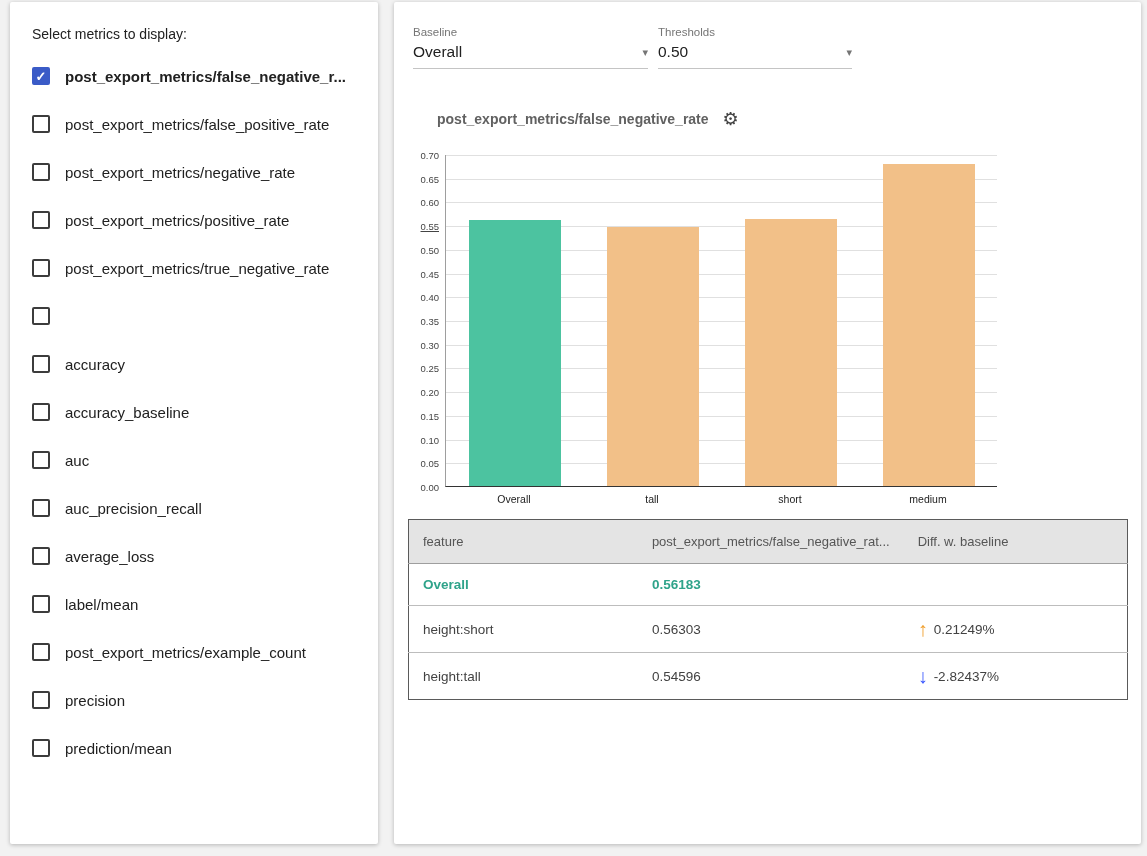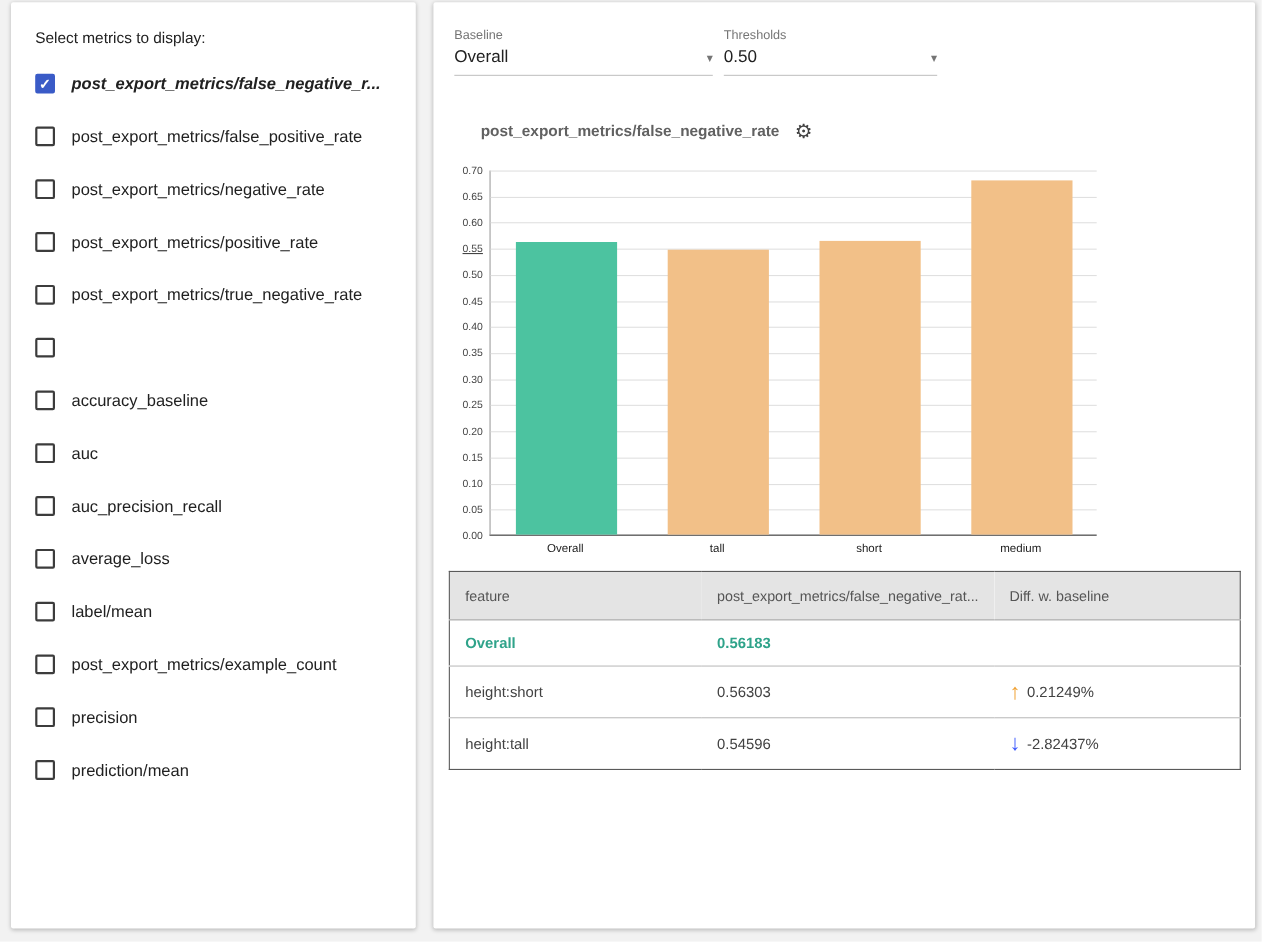--- a/index.html
+++ b/index.html
@@ -21,21 +21,21 @@
   .panel-title { font-size:14px; color:#212121; margin-bottom:10px; }
   .metric-item { display:flex; align-items:center; height:48px; cursor:pointer; }
   .checkbox {
     width:18px; height:18px; flex:none; margin-right:15px;
     border:2px solid #3c3c3c; border-radius:2px;
     display:flex; align-items:center; justify-content:center;
     font-size:13px; font-weight:bold; color:#fff; background:#fff;
   }
   .checkbox.checked { background:var(--checkbox-checked); border-color:var(--checkbox-checked); }
   .metric-label { font-size:15px; color:#212121; white-space:nowrap; }
-  .metric-label.bold { font-weight:bold;font-style:italic; }
+  .metric-label.bold { font-weight:bold; }
   
   .right-panel { left:394px; width:747px; }
   .controls { position:absolute; top:24px; left:19px; display:flex; gap:10px; }
   .dropdown { border-bottom:1px solid #c4c4c4; padding-bottom:7px; cursor:pointer; }
   .dropdown.baseline { width:235px; }
   .dropdown.thresholds { width:194px; }
   .dd-label { font-size:11.5px; color:#757575; margin-bottom:5px; }
   .dd-value-row { display:flex; align-items:center; justify-content:space-between; }
   .dd-value { font-size:15.5px; color:#212121; }
   .dd-arrow { font-size:11px; color:#757575; }
@@ -101,20 +101,24 @@
         <div class="metric-item">
           <span class="checkbox"></span>
           <span class="metric-label">post_export_metrics/positive_rate</span>
         </div>
         <div class="metric-item">
           <span class="checkbox"></span>
           <span class="metric-label">post_export_metrics/true_negative_rate</span>
         </div>
         <div class="metric-item">
           <span class="checkbox"></span>
+        </div>
+        <div class="metric-item">
+          <span class="checkbox"></span>
+          <span class="metric-label">accuracy</span>
         </div>
         <div class="metric-item">
           <span class="checkbox"></span>
           <span class="metric-label">accuracy_baseline</span>
         </div>
         <div class="metric-item">
           <span class="checkbox"></span>
           <span class="metric-label">auc</span>
         </div>
         <div class="metric-item">

